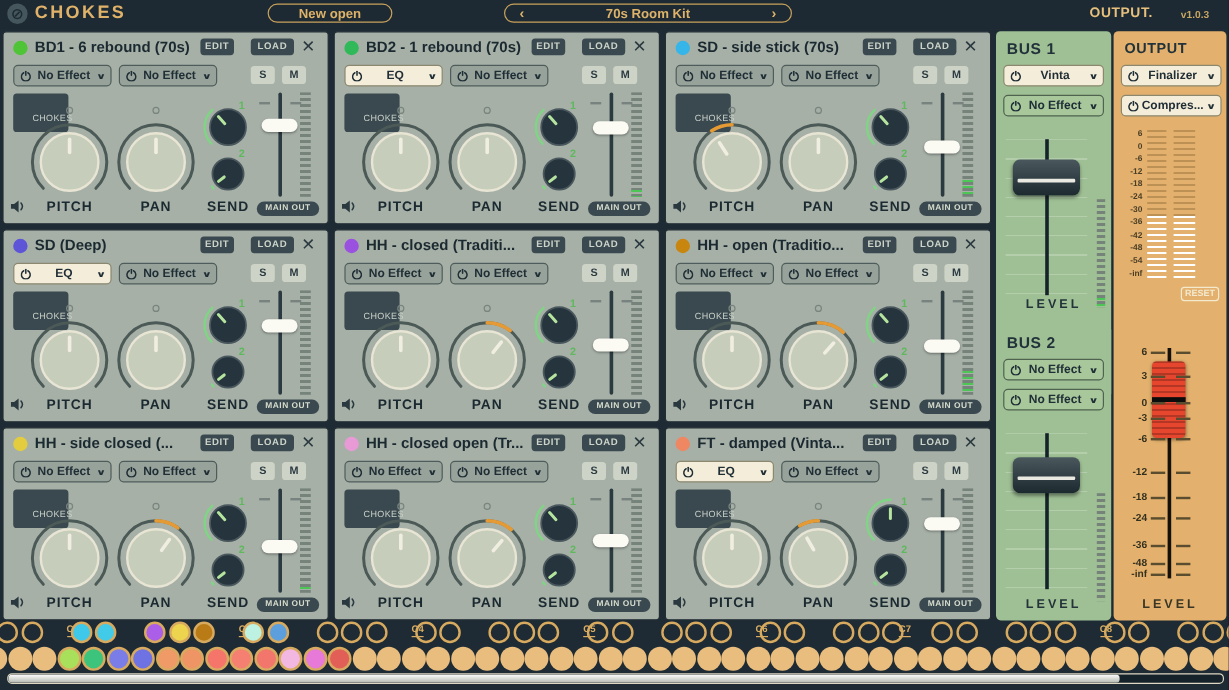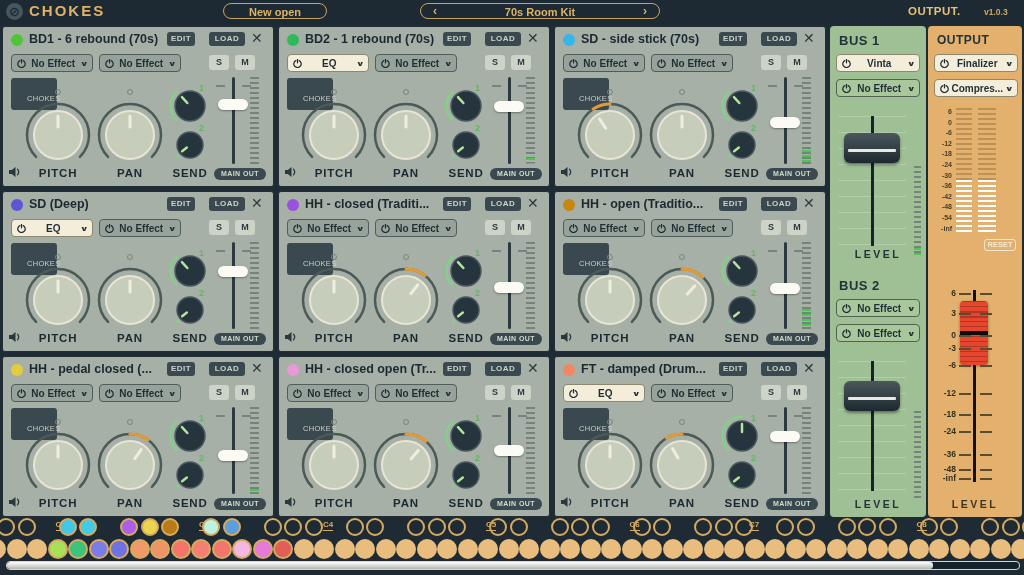--- a/index.html
+++ b/index.html
@@ -289,21 +289,21 @@
       <div class="bkey" style="left: 222.75px; background: rgb(92, 159, 220);"></div>
       <div class="wkey" style="left: 232px; background: rgb(242, 184, 226); border: 2px solid rgb(215, 170, 95);"></div>
       <div class="wkey" style="left: 252.5px; background: rgb(231, 122, 216); border: 2px solid rgb(215, 170, 95);"></div>
       <div class="bkey" style="left: 263.75px;"></div>
       <div class="wkey" style="left: 273px; background: rgb(226, 95, 88); border: 2px solid rgb(215, 170, 95);"></div>
       <div class="bkey" style="left: 284.25px;"></div>
       <div class="wkey" style="left: 293.5px; background: rgb(233, 189, 125);"></div>
       <div class="bkey" style="left: 304.75px;"></div>
       <div class="wkey" style="left: 314px; background: rgb(233, 189, 125);"></div>
       <div class="wkey" style="left: 334.5px; background: rgb(233, 189, 125);"></div>
-      <div class="oct" style="left: 323px;">C4</div>
+      <div class="oct" style="left: 343px;">C4</div>
       <div class="bkey" style="left: 345.75px;"></div>
       <div class="wkey" style="left: 355px; background: rgb(233, 189, 125);"></div>
       <div class="bkey" style="left: 366.25px;"></div>
       <div class="wkey" style="left: 375.5px; background: rgb(233, 189, 125);"></div>
       <div class="wkey" style="left: 396px; background: rgb(233, 189, 125);"></div>
       <div class="bkey" style="left: 407.25px;"></div>
       <div class="wkey" style="left: 416.5px; background: rgb(233, 189, 125);"></div>
       <div class="bkey" style="left: 427.75px;"></div>
       <div class="wkey" style="left: 437px; background: rgb(233, 189, 125);"></div>
       <div class="bkey" style="left: 448.25px;"></div>
@@ -766,21 +766,21 @@
       <div class="smeter"></div>
       <div class="smgreen" style="left: 247px; width: 9px; height: 20px; top: 117px;"></div>
       <div class="mainout">MAIN OUT</div>
       <svg class="spk" width="14" height="12" viewBox="0 0 14 12">
         <path d="M0 4 h2.8 L6.5 1 v10 L2.8 8 H0 z" fill="#2a3840"></path>
         <path d="M8.5 3.2 q2.4 2.8 0 5.6" stroke="#2a3840" fill="none" stroke-width="1.3" stroke-linecap="round"></path>
       </svg>
     </div>
     <div class="slot" style="left: 2px; top: 356px;">
       <span class="dot" style="background: rgb(227, 204, 62);"></span>
-      <span class="stitle">HH - pedal closed (...</span>
+      <span class="stitle">HH - side closed (...</span>
       <button class="mini edit">EDIT</button>
       <button class="mini load">LOAD</button>
       <span class="xbtn">✕</span>
       <div class="dd dd1">
         <span class="pwr">
           <svg width="9" height="9" viewBox="0 0 10 10">
             <path d="M3.1 1.8 A4.1 4.1 0 1 0 6.9 1.8" fill="none" stroke="#1f2d35" stroke-width="1.4" stroke-linecap="round"></path>
             <line x1="5" y1="0.4" x2="5" y2="4.2" stroke="#1f2d35" stroke-width="1.4" stroke-linecap="round"></line>
           </svg>
         </span>
@@ -904,21 +904,21 @@
       <div class="smeter"></div>
       <div class="smgreen" style="left: 247px; width: 9px; height: 0px; top: 137px;"></div>
       <div class="mainout">MAIN OUT</div>
       <svg class="spk" width="14" height="12" viewBox="0 0 14 12">
         <path d="M0 4 h2.8 L6.5 1 v10 L2.8 8 H0 z" fill="#2a3840"></path>
         <path d="M8.5 3.2 q2.4 2.8 0 5.6" stroke="#2a3840" fill="none" stroke-width="1.3" stroke-linecap="round"></path>
       </svg>
     </div>
     <div class="slot" style="left: 554px; top: 356px;">
       <span class="dot" style="background: rgb(239, 135, 99);"></span>
-      <span class="stitle">FT - damped (Drum...</span>
+      <span class="stitle">FT - damped (Vinta...</span>
       <button class="mini edit">EDIT</button>
       <button class="mini load">LOAD</button>
       <span class="xbtn">✕</span>
       <div class="dd dd1 active">
         <span class="pwr">
           <svg width="9" height="9" viewBox="0 0 10 10">
             <path d="M3.1 1.8 A4.1 4.1 0 1 0 6.9 1.8" fill="none" stroke="#1f2d35" stroke-width="1.4" stroke-linecap="round"></path>
             <line x1="5" y1="0.4" x2="5" y2="4.2" stroke="#1f2d35" stroke-width="1.4" stroke-linecap="round"></line>
           </svg>
         </span>

